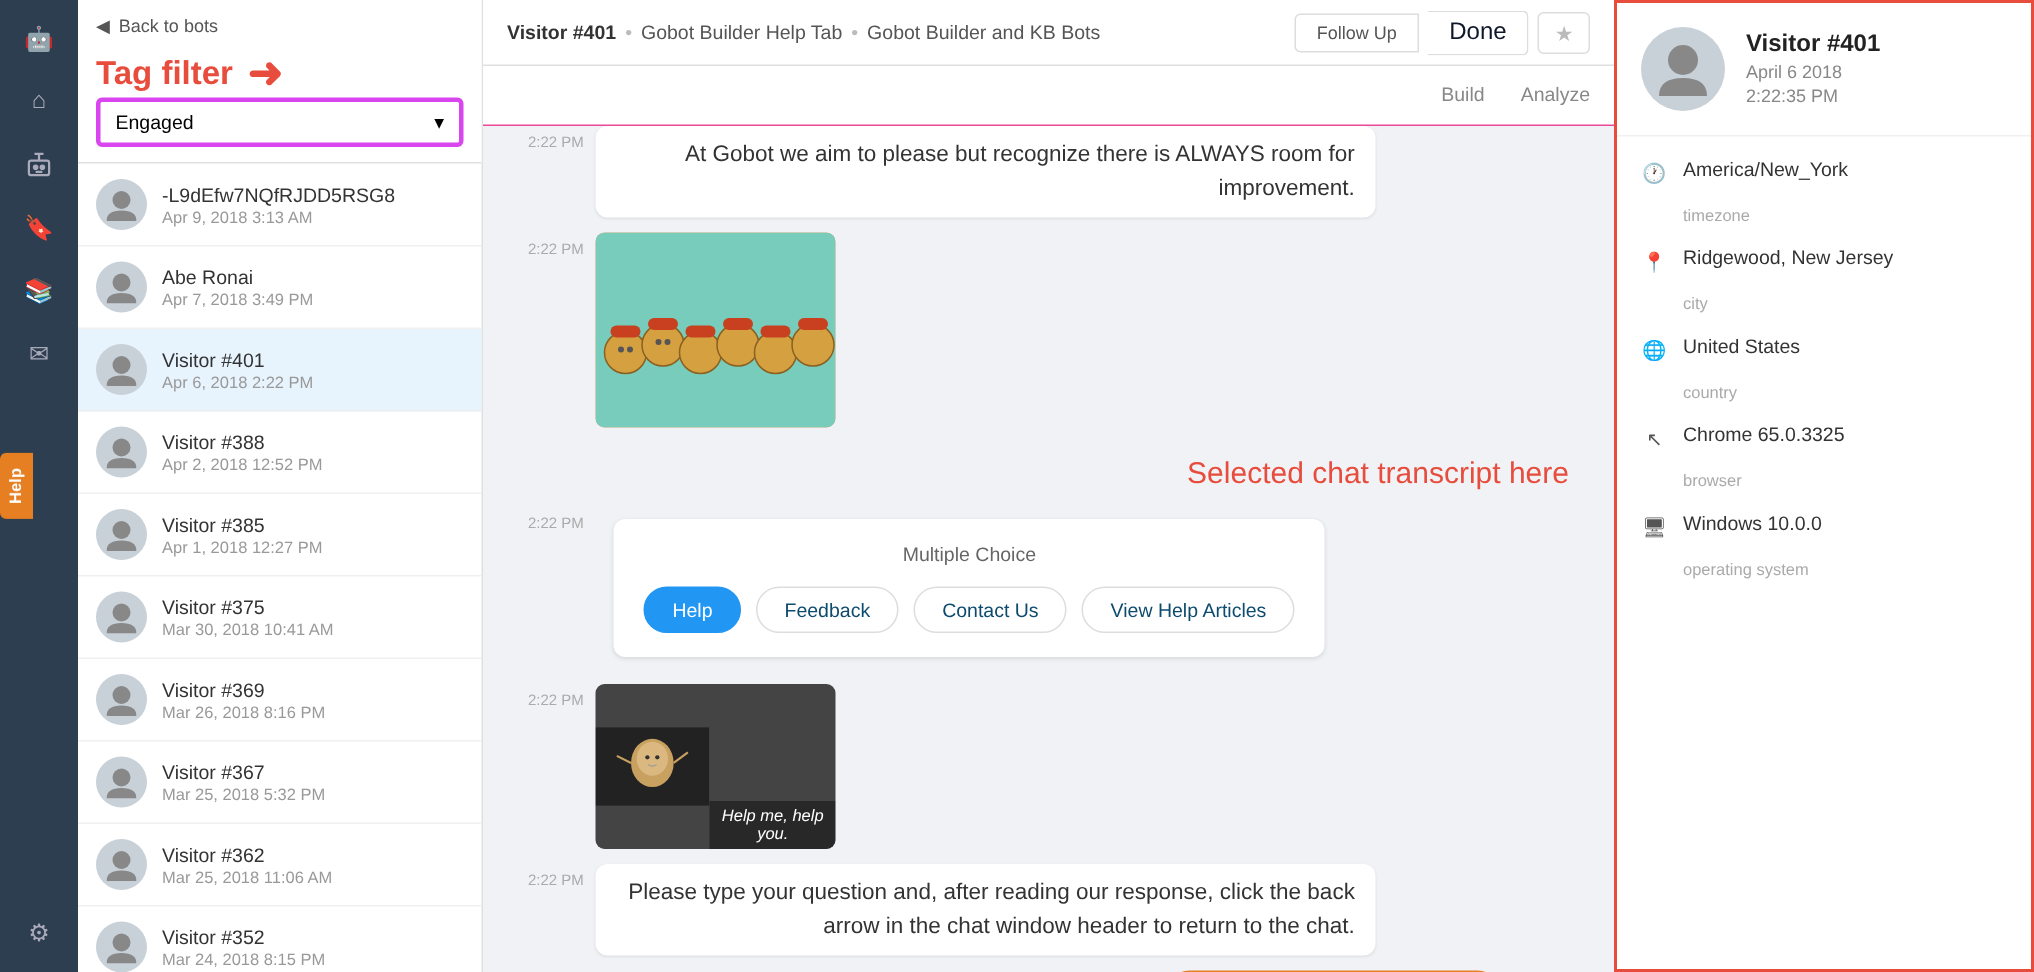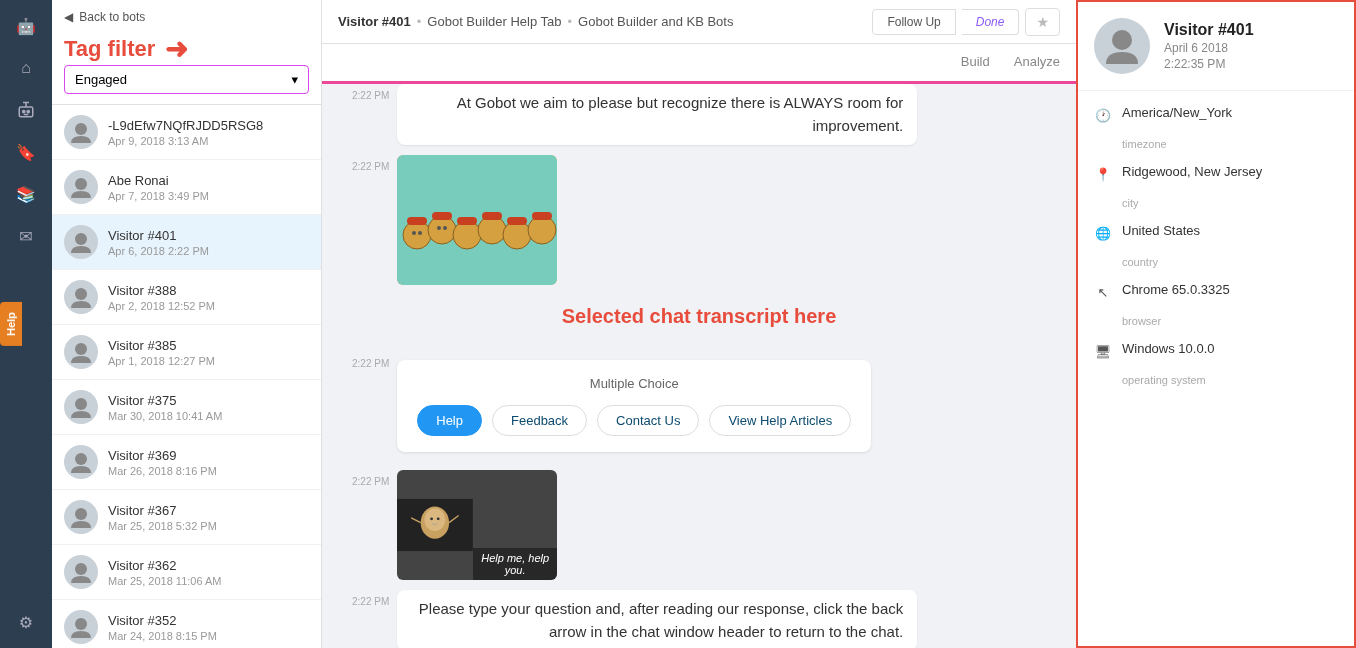--- a/index.html
+++ b/index.html
@@ -65,21 +65,21 @@
       align-items: center;
       gap: 4px;
       margin-top: 4px;
     }
     .filter-dropdown {
       flex: 1;
       display: flex;
       align-items: center;
       justify-content: space-between;
       padding: 6px 10px;
-      border: 1px solid #d946ef;
+      border: 3px solid #d946ef;
       border-radius: 4px;
       background: #fff;
       cursor: pointer;
       font-size: 13px;
     }
     .visitor-list {
       overflow-y: auto;
       flex: 1;
     }
     .visitor-item {
@@ -146,42 +146,41 @@
       font-size: 12px;
       color: #555;
     }
     .btn-done {
       padding: 5px 14px;
       border: 1px solid #ddd;
       border-left: none;
       border-radius: 0 4px 4px 0;
       background: #fff;
       cursor: pointer;
-      font-size: 12px;
-      color: #8b5cf6;
-      font-style: italic;
+      font-size: 16px;
+      color: #0f172a;
     }
     .btn-star {
       padding: 5px 10px;
       border: 1px solid #ddd;
       border-radius: 4px;
       background: #fff;
       cursor: pointer;
       font-size: 14px;
       color: #bbb;
     }
 
     
     .top-tabs {
       display: flex;
       align-items: center;
       padding: 0 16px;
       height: 40px;
       background: #fff;
-      border-bottom: 3px solid #ec4899;
+      border-bottom: 1px solid #ec4899;
       gap: 24px;
       justify-content: flex-end;
     }
     .top-tab {
       font-size: 13px;
       color: #888;
       cursor: pointer;
       padding-bottom: 2px;
     }
 
@@ -189,23 +188,23 @@
     .chat-area {
       flex: 1;
       overflow-y: auto;
       padding: 0 30px;
       background: #f0f2f5;
       position: relative;
     }
     .chat-annotation {
       color: #e74c3c;
       font-size: 20px;
-      font-weight: bold;
-      text-align: center;
-      margin: 20px 0 24px 0;
+      font-weight: normal;
+      text-align: right;
+      margin: 20px 0 10px 0;
     }
     .message-row {
       display: flex;
       align-items: flex-start;
       margin-bottom: 10px;
     }
     .message-row.right { justify-content: flex-end; }
     .message-time {
       font-size: 10px;
       color: #aaa;
@@ -236,21 +235,21 @@
       overflow: hidden;
       position: relative;
     }
     
     .mc-card {
       background: #fff;
       border-radius: 8px;
       padding: 16px 20px;
       max-width: 560px;
       box-shadow: 0 1px 3px rgba(0,0,0,0.1);
-      margin: 8px 0;
+      margin: 8px 12px;
     }
     .mc-title {
       font-size: 13px;
       color: #666;
       text-align: center;
       margin-bottom: 14px;
     }
     .mc-buttons {
       display: flex;
       gap: 10px;

